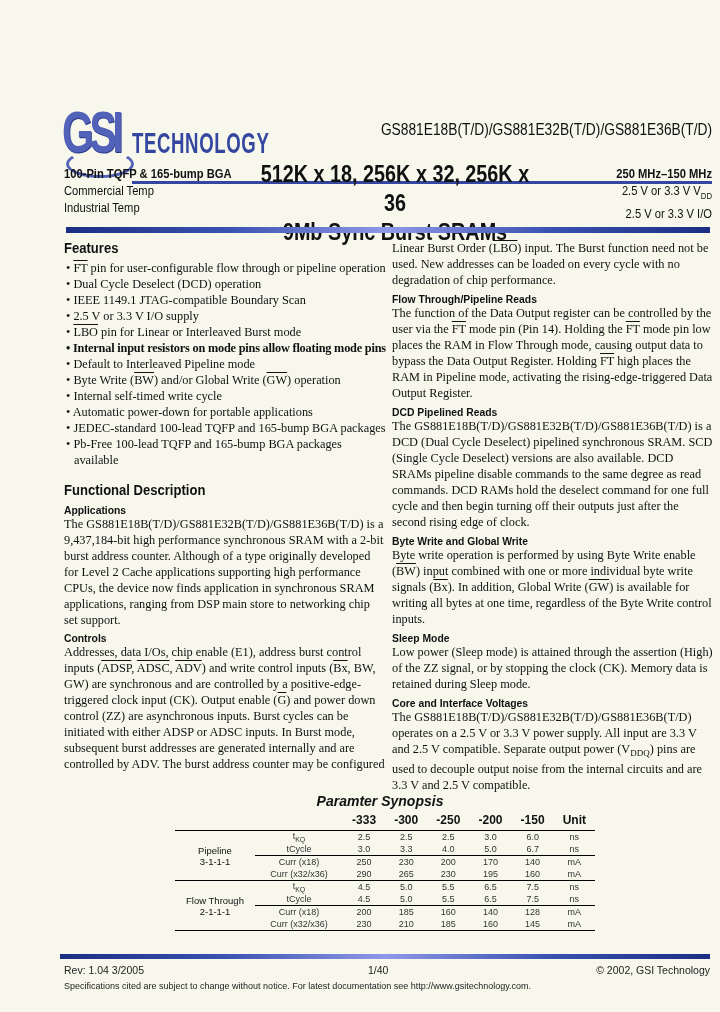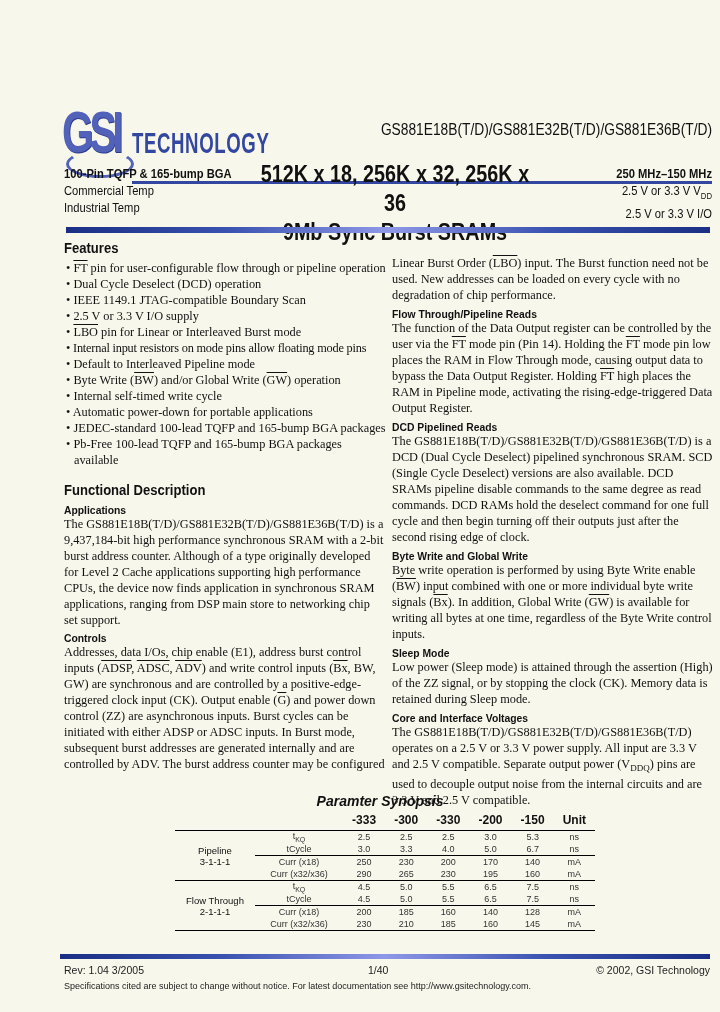--- a/index.html
+++ b/index.html
@@ -73,37 +73,37 @@
 <div class="abs rule" style="left:66px;top:227px;width:644px;"></div>
 
 <div class="abs" style="left:64px;top:240px;width:322px;">
   <h2>Features</h2>
   <ul class="body" style="margin-top:4px;">
     <li><span class="ovl">FT</span> pin for user-configurable flow through or pipeline operation</li>
     <li>Dual Cycle Deselect (DCD) operation</li>
     <li>IEEE 1149.1 JTAG-compatible Boundary Scan</li>
     <li>2.5 V or 3.3 V I/O supply</li>
     <li><span class="ovl">LBO</span> pin for Linear or Interleaved Burst mode</li>
-    <li style="letter-spacing:-0.2px;">Internal input resistors on mode pins allow floating mode pins</li>
+    <li style="letter-spacing:-0.2px;font-weight:bold;">Internal input resistors on mode pins allow floating mode pins</li>
     <li>Default to Interleaved Pipeline mode</li>
     <li>Byte Write (<span class="ovl">BW</span>) and/or Global Write (<span class="ovl">GW</span>) operation</li>
     <li>Internal self-timed write cycle</li>
     <li>Automatic power-down for portable applications</li>
     <li>JEDEC-standard 100-lead TQFP and 165-bump BGA packages</li>
     <li>Pb-Free 100-lead TQFP and 165-bump BGA packages available</li>
   </ul>
 
   <h2 style="margin-top:14px;">Functional Description</h2>
   <h3 style="margin-top:6px;">Applications</h3>
   <p class="body">The GS881E18B(T/D)/GS881E32B(T/D)/GS881E36B(T/D) is a 9,437,184-bit high performance synchronous SRAM with a 2-bit burst address counter. Although of a type originally developed for Level 2 Cache applications supporting high performance CPUs, the device now finds application in synchronous SRAM applications, ranging from DSP main store to networking chip set support.</p>
   <h3 style="margin-top:4px;">Controls</h3>
   <p class="body" style="height:128px;overflow:hidden;">Addresses, data I/Os, chip enable (E1), address burst control inputs (<span class="ovl">ADSP</span>, <span class="ovl">ADSC</span>, <span class="ovl">ADV</span>) and write control inputs (<span class="ovl">Bx</span>, BW, GW) are synchronous and are controlled by a positive-edge-triggered clock input (CK). Output enable (<span class="ovl">G</span>) and power down control (ZZ) are asynchronous inputs. Burst cycles can be initiated with either ADSP or ADSC inputs. In Burst mode, subsequent burst addresses are generated internally and are controlled by ADV. The burst address counter may be configured to count in either linear or interleave order with the</p>
 </div>
 
-<div class="abs" style="left:392px;top:255px;width:322px;">
+<div class="abs" style="left:392px;top:240px;width:322px;">
   <p class="body">Linear Burst Order (<span class="ovl">LBO</span>) input. The Burst function need not be used. New addresses can be loaded on every cycle with no degradation of chip performance.</p>
   <h3 style="margin-top:5px;">Flow Through/Pipeline Reads</h3>
   <p class="body">The function of the Data Output register can be controlled by the user via the <span class="ovl">FT</span> mode pin (Pin 14). Holding the <span class="ovl">FT</span> mode pin low places the RAM in Flow Through mode, causing output data to bypass the Data Output Register. Holding <span class="ovl">FT</span> high places the RAM in Pipeline mode, activating the rising-edge-triggered Data Output Register.</p>
   <h3 style="margin-top:5px;">DCD Pipelined Reads</h3>
   <p class="body">The GS881E18B(T/D)/GS881E32B(T/D)/GS881E36B(T/D) is a DCD (Dual Cycle Deselect) pipelined synchronous SRAM. SCD (Single Cycle Deselect) versions are also available. DCD SRAMs pipeline disable commands to the same degree as read commands. DCD RAMs hold the deselect command for one full cycle and then begin turning off their outputs just after the second rising edge of clock.</p>
   <h3 style="margin-top:5px;">Byte Write and Global Write</h3>
   <p class="body">Byte write operation is performed by using Byte Write enable (<span class="ovl">BW</span>) input combined with one or more individual byte write signals (<span class="ovl">Bx</span>). In addition, Global Write (<span class="ovl">GW</span>) is available for writing all bytes at one time, regardless of the Byte Write control inputs.</p>
   <h3 style="margin-top:5px;">Sleep Mode</h3>
   <p class="body">Low power (Sleep mode) is attained through the assertion (High) of the ZZ signal, or by stopping the clock (CK). Memory data is retained during Sleep mode.</p>
   <h3 style="margin-top:5px;">Core and Interface Voltages</h3>
@@ -111,35 +111,35 @@
 </div>
 
 <div class="abs sans syn-title" style="left:280px;top:793px;width:200px;">Paramter Synopsis</div>
 <table class="abs syn" style="left:175px;top:811px;width:420px;">
   <thead>
     <tr>
       <th style="width:72px;"></th>
       <th style="width:80px;"></th>
       <th>-333</th>
       <th>-300</th>
-      <th>-330</th>
+      <th>-250</th>
       <th>-200</th>
       <th>-150</th>
       <th>Unit</th>
     </tr>
   </thead>
   <tbody>
     <tr class="top">
       <td class="grp top" rowspan="4"><span>Pipeline</span><br><span>3-1-1-1</span></td>
       <td class="top">t<sub style="font-size:7px;">KQ</sub></td>
       <td class="top">2.5</td>
       <td class="top">2.5</td>
       <td class="top">2.5</td>
       <td class="top">3.0</td>
-      <td class="top">5.3</td>
+      <td class="top">6.0</td>
       <td class="top">ns</td>
     </tr>
     <tr>
       <td>tCycle</td>
       <td>3.0</td>
       <td>3.3</td>
       <td>4.0</td>
       <td>5.0</td>
       <td>6.7</td>
       <td>ns</td>

